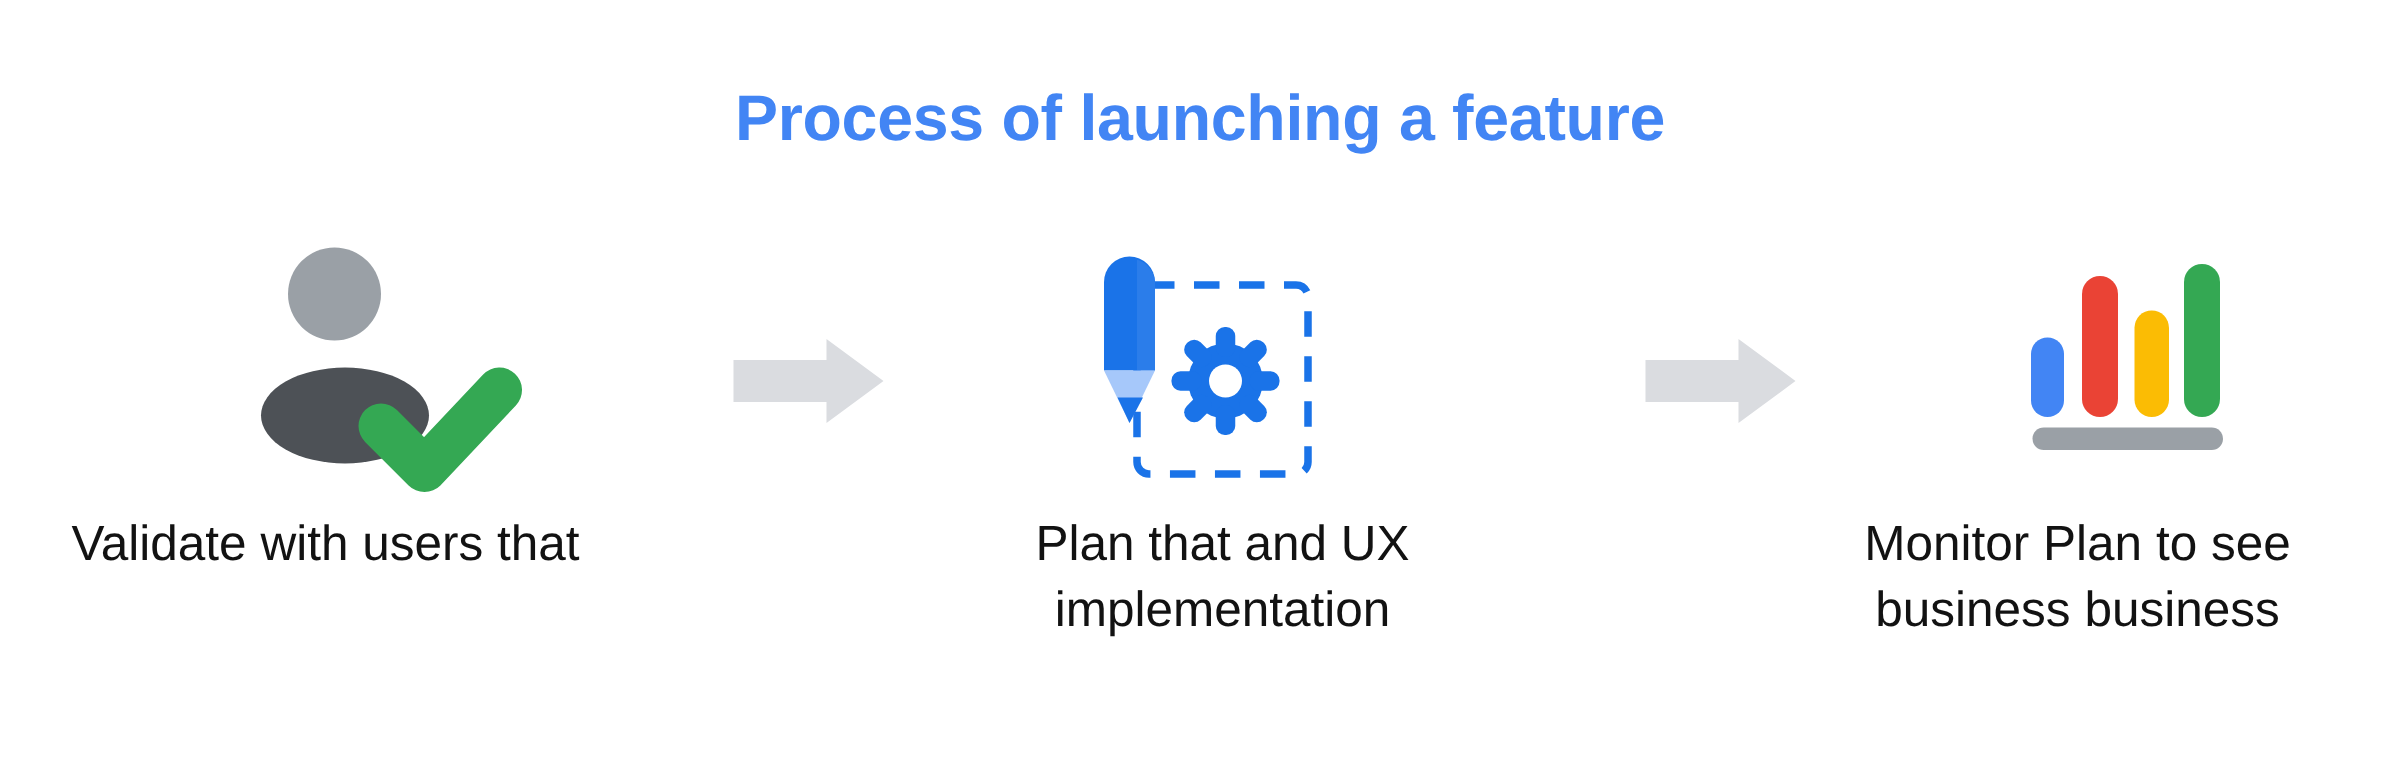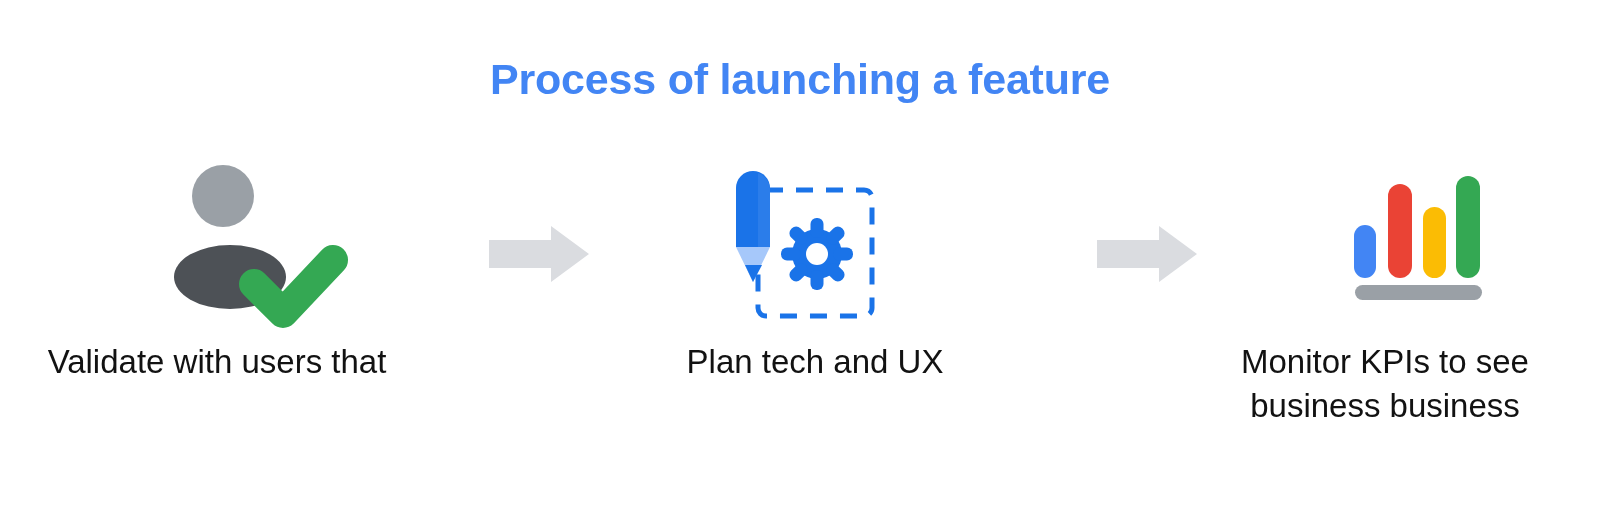--- a/index.html
+++ b/index.html
@@ -130,21 +130,22 @@
             <rect x="-6.5" y="-36" width="13" height="20" rx="6" transform="rotate(45)"></rect>
             <rect x="-6.5" y="16" width="13" height="20" rx="6" transform="rotate(45)"></rect>
             <rect x="-36" y="-6.5" width="20" height="13" rx="6" transform="rotate(45)"></rect>
             <rect x="16" y="-6.5" width="20" height="13" rx="6" transform="rotate(45)"></rect>
           </g>
           <circle cx="0" cy="0" r="11" fill="#FFFFFF"></circle>
         </g>
       </svg>
     </div>
     <div class="caption">
-      <div>Plan tech and UX</div>
+      <div>Plan that and UX</div>
+      <div>implementation</div>
     </div>
   </div>
 
   <div class="arrow arrow-2">
     <svg width="100" height="56" viewBox="0 0 100 56">
       <path d="M 0 14 L 62 14 L 62 0 L 100 28 L 62 56 L 62 42 L 0 42 Z" fill="#DADCE0"></path>
     </svg>
   </div>
 
   <div class="step step-3">
@@ -153,18 +154,18 @@
 
         <rect x="179" y="75" width="22" height="53" rx="11" fill="#4285F4"></rect>
         <rect x="213" y="34" width="24" height="94" rx="12" fill="#EA4335"></rect>
         <rect x="248" y="57" width="23" height="71" rx="11.5" fill="#FBBC04"></rect>
         <rect x="281" y="26" width="24" height="102" rx="12" fill="#34A853"></rect>
 
         <rect x="180" y="135" width="127" height="15" rx="7.5" fill="#9AA0A6"></rect>
       </svg>
     </div>
     <div class="caption">
-      <div>Monitor KPIs to see</div>
+      <div>Monitor Plan to see</div>
       <div>business business</div>
     </div>
   </div>
 
 </div>
 
 </body></html>

